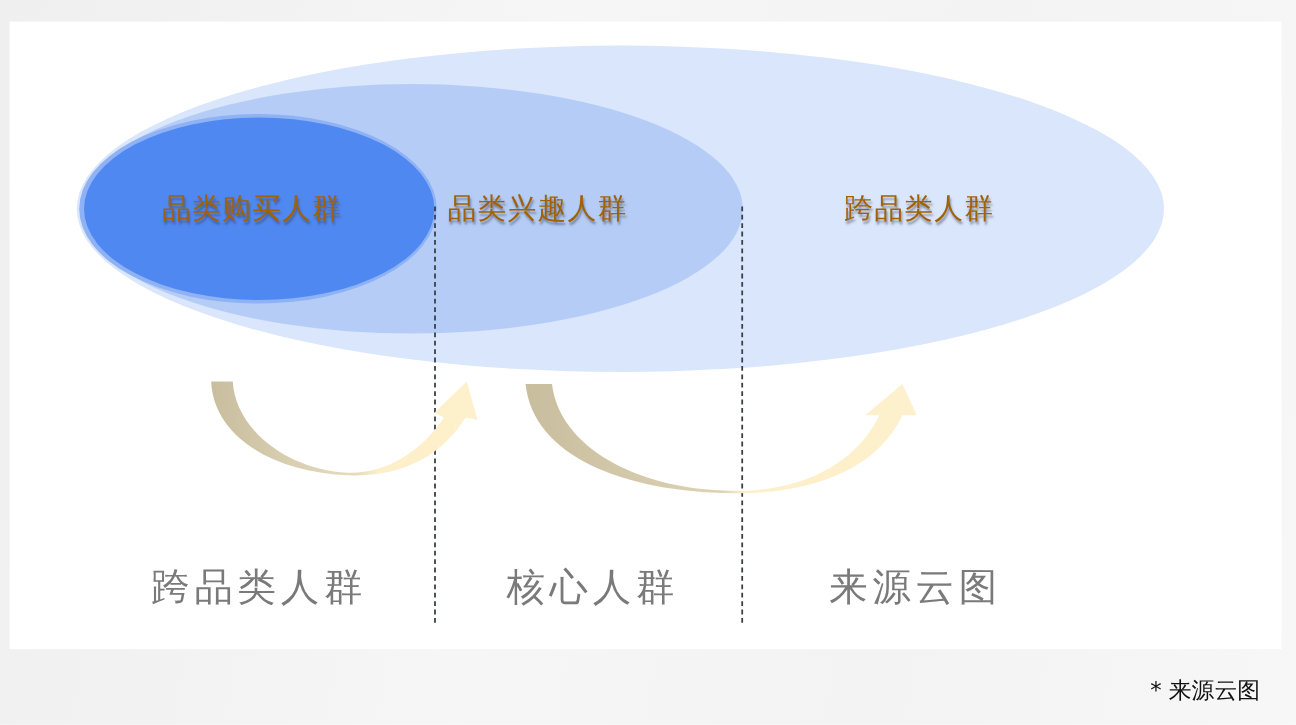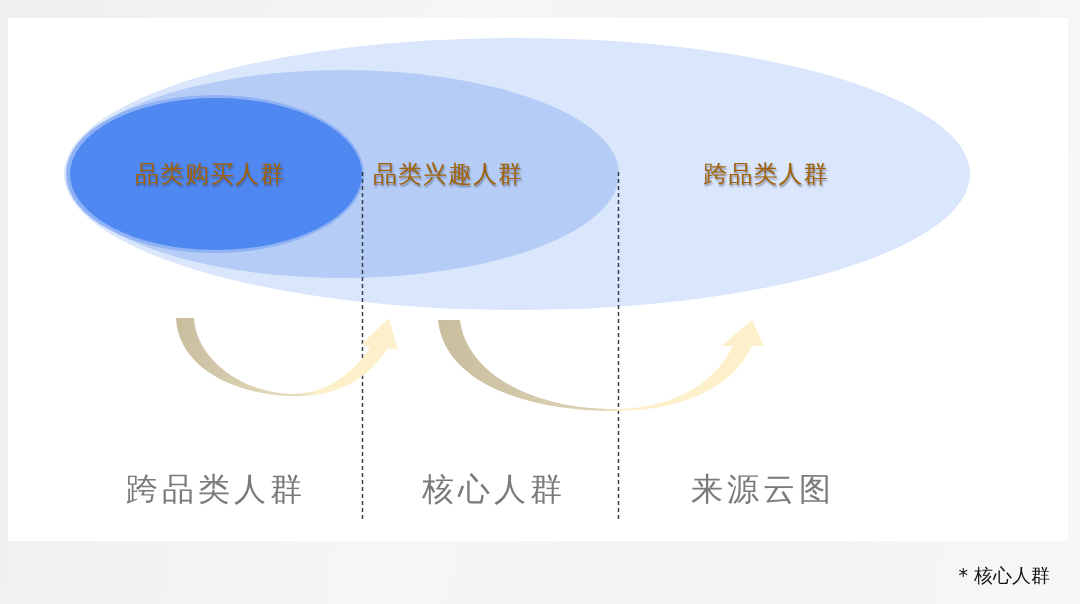--- a/index.html
+++ b/index.html
@@ -75,13 +75,13 @@
 </svg>
 
 <div class="ellipse-label" style="left:210px; top:174px;">品类购买人群</div>
 <div class="ellipse-label" style="left:448px; top:174px;">品类兴趣人群</div>
 <div class="ellipse-label" style="left:766px; top:174px;">跨品类人群</div>
 
 <div class="bottom-label" style="left:216px; top:490px;">跨品类人群</div>
 <div class="bottom-label" style="left:494px; top:490px;">核心人群</div>
 <div class="bottom-label" style="left:763px; top:490px;">来源云图</div>
 
-<div class="source-note">* 核心人群</div>
+<div class="source-note">* 来源云图</div>
 
 </body></html>

